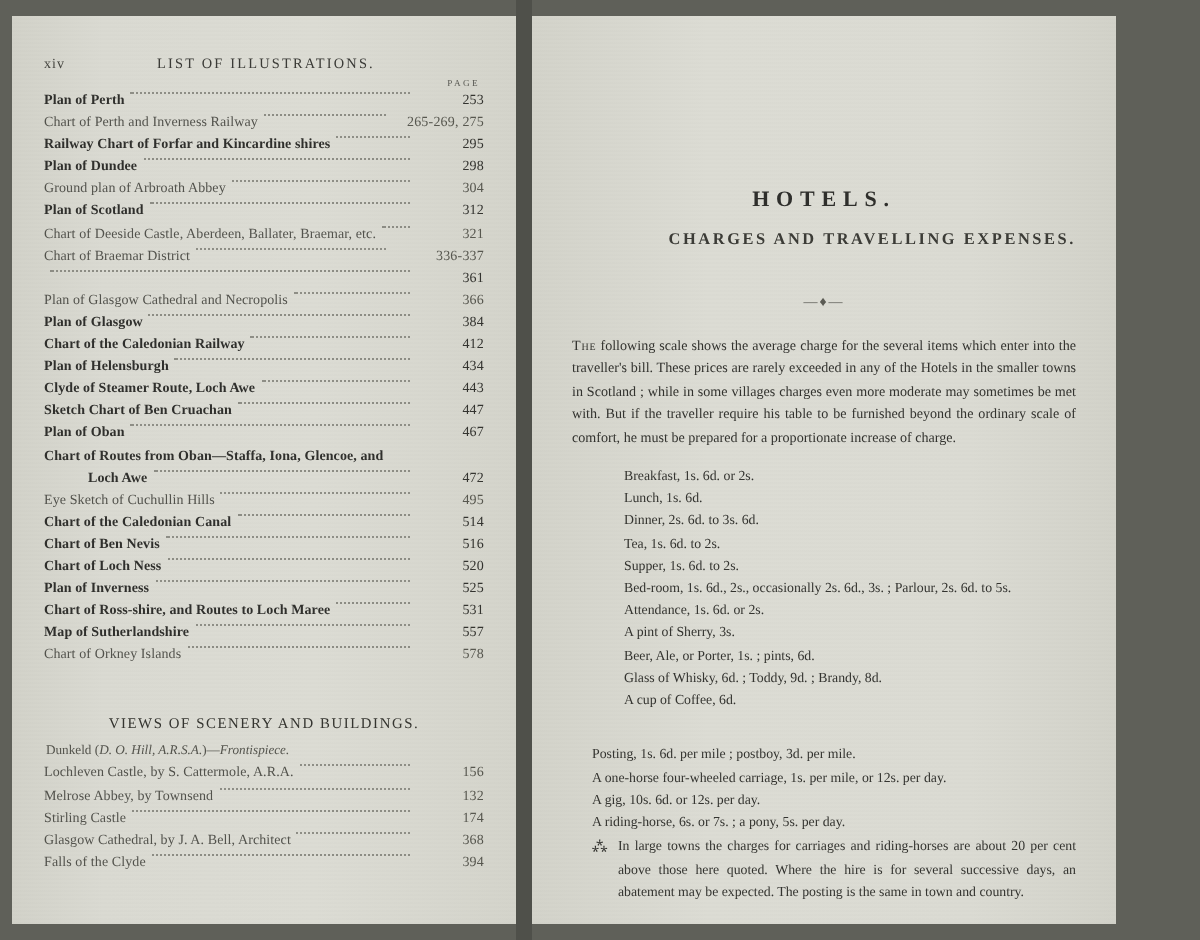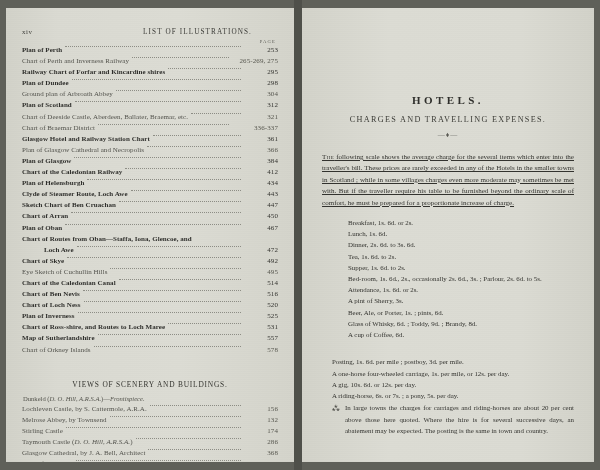--- a/index.html
+++ b/index.html
@@ -20,21 +20,21 @@
     background: #5f6059;
     display: flex;
   }
   .page {
     position: relative;
     background: #d9d9d1;
     box-sizing: border-box;
     overflow: hidden;
   }
   .page-left {
-    width: 288px;
+    width: 252px;
     height: 454px;
     margin: 8px 0 8px 6px;
     padding: 20px 16px 10px 16px;
     background:
       linear-gradient(90deg, #d2d2c9 0%, #dadad2 18%, #dcdcd4 60%, #d4d4cb 100%);
   }
   .gutter {
     width: 8px;
     height: 470px;
     background: #4f504a;
@@ -58,21 +58,21 @@
     margin-bottom: 2px;
   }
   .folio {
     width: 28px;
     font-size: 7px;
     letter-spacing: 0.5px;
     color: #44443f;
   }
   .toc-title {
     flex: 1;
-    text-align: right;
+    text-align: center;
     padding-right: 26px;
     font-size: 7.2px;
     letter-spacing: 1.1px;
     color: #3a3a36;
   }
   .page-col-head {
     text-align: right;
     font-size: 4.6px;
     letter-spacing: 1.2px;
     color: #5a5a54;
@@ -135,44 +135,43 @@
   .rp-inner { padding-top: 66px; }
   h1.chap {
     text-align: center;
     font-size: 11px;
     letter-spacing: 3.4px;
     font-weight: bold;
     color: #2e2e2b;
     margin: 0 0 9px 0;
   }
   h2.subchap {
-    text-align: center;
+    text-align: right;
     font-size: 8.2px;
     letter-spacing: 1.3px;
-    font-weight: normal;
+    font-weight: bold;
     color: #3b3b36;
-    margin: 0 0 8px 0;
+    margin: 0 0 24px 0;
   }
   .rule {
     width: 34px;
     margin: 0 auto 14px auto;
     text-align: center;
     color: #5b5b54;
     font-size: 7px;
     line-height: 6px;
     letter-spacing: 1px;
   }
   p.body {
     font-size: 7.05px;
     line-height: 11.4px;
     color: #32322e;
     margin: 0 0 8px 0;
     text-align: justify;
     text-justify: inter-word;
-    text-decoration: underline;
   }
   p.body .smallcaps {
     font-variant: small-caps;
     letter-spacing: 0.4px;
   }
   ul.price-list {
     list-style: none;
     margin: 0 0 0 26px;
     padding: 0;
   }
@@ -270,21 +269,20 @@
           <span class="entry light">Chart of Deeside Castle, Aberdeen, Ballater, Braemar, etc.</span>
           <span class="leader"></span>
           <span class="pg light">321</span>
         </li>
         <li>
           <span class="entry light">Chart of Braemar District</span>
           <span class="leader"></span>
           <span class="pg light wide">336-337</span>
         </li>
         <li>
-          <span class="entry">Glasgow Hotel and Railway Station Chart</span>
           <span class="leader"></span>
           <span class="pg">361</span>
         </li>
         <li>
           <span class="entry light">Plan of Glasgow Cathedral and Necropolis</span>
           <span class="leader"></span>
           <span class="pg light">366</span>
         </li>
         <li>
           <span class="entry">Plan of Glasgow</span>
@@ -303,43 +301,33 @@
         </li>
         <li>
           <span class="entry">Clyde of Steamer Route, Loch Awe</span>
           <span class="leader"></span>
           <span class="pg">443</span>
         </li>
         <li>
           <span class="entry">Sketch Chart of Ben Cruachan</span>
           <span class="leader"></span>
           <span class="pg">447</span>
-        </li>
-        <li>
-          <span class="entry">Chart of Arran</span>
-          <span class="leader"></span>
-          <span class="pg">450</span>
         </li>
         <li>
           <span class="entry">Plan of Oban</span>
           <span class="leader"></span>
           <span class="pg">467</span>
         </li>
         <li>
           <span class="entry">Chart of Routes from Oban—Staffa, Iona, Glencoe, and</span>
         </li>
         <li class="cont">
           <span class="entry">Loch Awe</span>
           <span class="leader"></span>
           <span class="pg">472</span>
-        </li>
-        <li>
-          <span class="entry">Chart of Skye</span>
-          <span class="leader"></span>
-          <span class="pg">492</span>
         </li>
         <li>
           <span class="entry light">Eye Sketch of Cuchullin Hills</span>
           <span class="leader"></span>
           <span class="pg light">495</span>
         </li>
         <li>
           <span class="entry">Chart of the Caledonian Canal</span>
           <span class="leader"></span>
           <span class="pg">514</span>
@@ -390,25 +378,20 @@
         </li>
         <li>
           <span class="entry light">Melrose Abbey, by Townsend</span>
           <span class="leader"></span>
           <span class="pg light">132</span>
         </li>
         <li>
           <span class="entry light">Stirling Castle</span>
           <span class="leader"></span>
           <span class="pg light">174</span>
-        </li>
-        <li>
-          <span class="entry light">Taymouth Castle (<i>D. O. Hill, A.R.S.A.</i>)</span>
-          <span class="leader"></span>
-          <span class="pg light">286</span>
         </li>
         <li>
           <span class="entry light">Glasgow Cathedral, by J. A. Bell, Architect</span>
           <span class="leader"></span>
           <span class="pg light">368</span>
         </li>
         <li>
           <span class="entry light">Falls of the Clyde</span>
           <span class="leader"></span>
           <span class="pg light">394</span>

